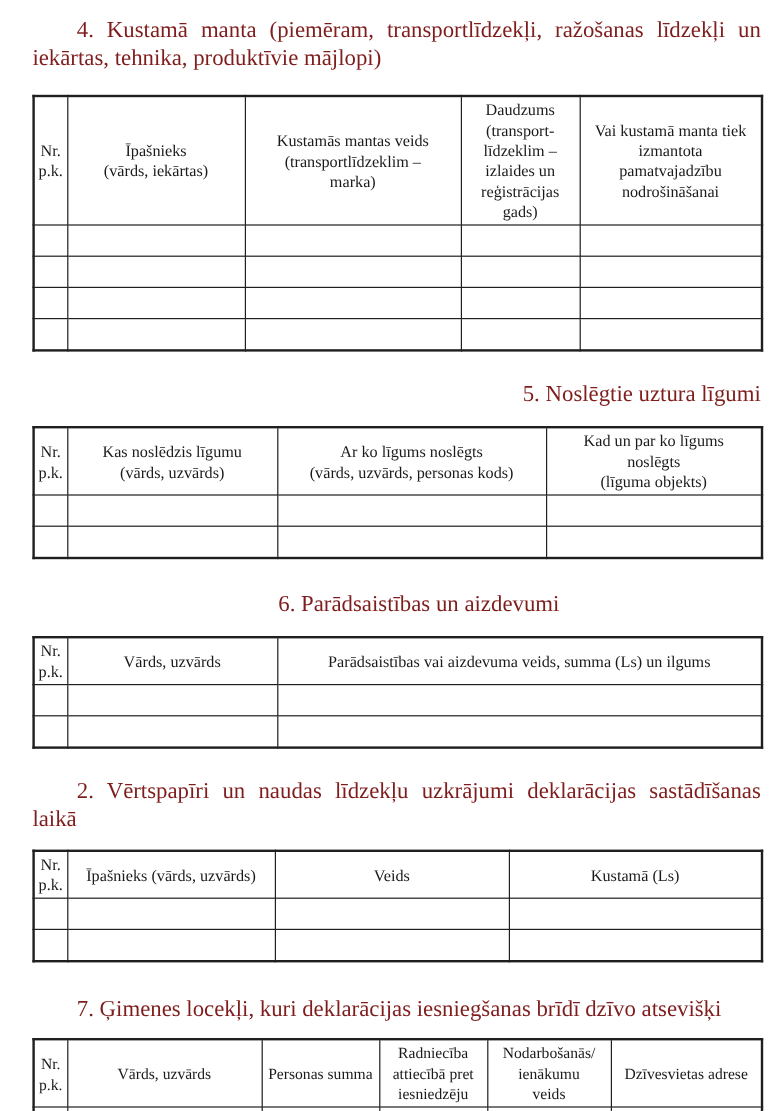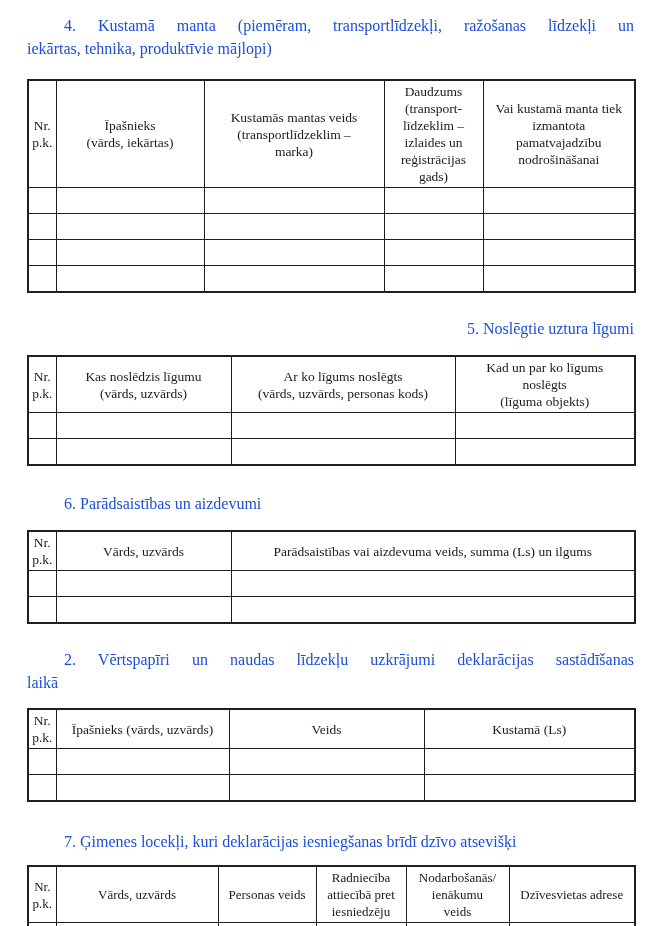--- a/index.html
+++ b/index.html
@@ -8,23 +8,23 @@
     background: #ffffff;
     color: #1a1a1a;
     font-family: "Liberation Serif", "DejaVu Serif", serif;
     overflow: hidden;
   }
   .page { padding: 10px 11px 0 27px; }
 
   
   p.heading {
     margin: 0;
-    font-size: 16px;
+    font-size: 19px;
     line-height: 23px;
-    color: #1d4ed8;
+    color: #7f1d1d;
   }
   .hl { display: block; }
   .hl.indent { text-indent: 37px; }
   .hl.j { text-align: justify; text-align-last: justify; }
 
   
   table.frm {
     border-collapse: collapse;
     table-layout: fixed;
     width: 607px;
@@ -41,21 +41,21 @@
     white-space: pre-line;
     overflow: hidden;
   }
   table.frm td.empty { height: 21px; }
 
   
   .heading.h4 { margin-top: 4px; }
   table.t4 { margin-top: 19px; }
   .heading.h5 { margin-top: 24px; text-align: right; }
   table.t5 { margin-top: 15px; }
-  .heading.h6 { margin-top: 26px; }
+  .heading.h6 { margin-top: 26px; text-align: center; }
   table.t6 { margin-top: 15px; }
   .heading.h7 { margin-top: 24px; }
   table.t7 { margin-top: 14px; }
   .heading.h8 { margin-top: 28px; }
   table.t8 { margin-top: 12px; }
   table.t8 th { font-size: 13px; }
 </style>
 </head>
 <body>
 
@@ -243,21 +243,21 @@
           <col style="width:98px">
           <col style="width:90px">
           <col style="width:103px">
           <col style="width:126px">
       </colgroup>
       <tbody>
           <tr>
         <th>Nr.
 p.k.</th>
         <th>Vārds, uzvārds</th>
-        <th>Personas veids</th>
+        <th>Personas summa</th>
         <th>Radniecība
 attiecībā pret
 iesniedzēju</th>
         <th>Nodarbošanās/
 ienākumu
 veids</th>
         <th>Dzīvesvietas adrese</th>
       </tr>
       <tr>
             <td class="empty"></td>

